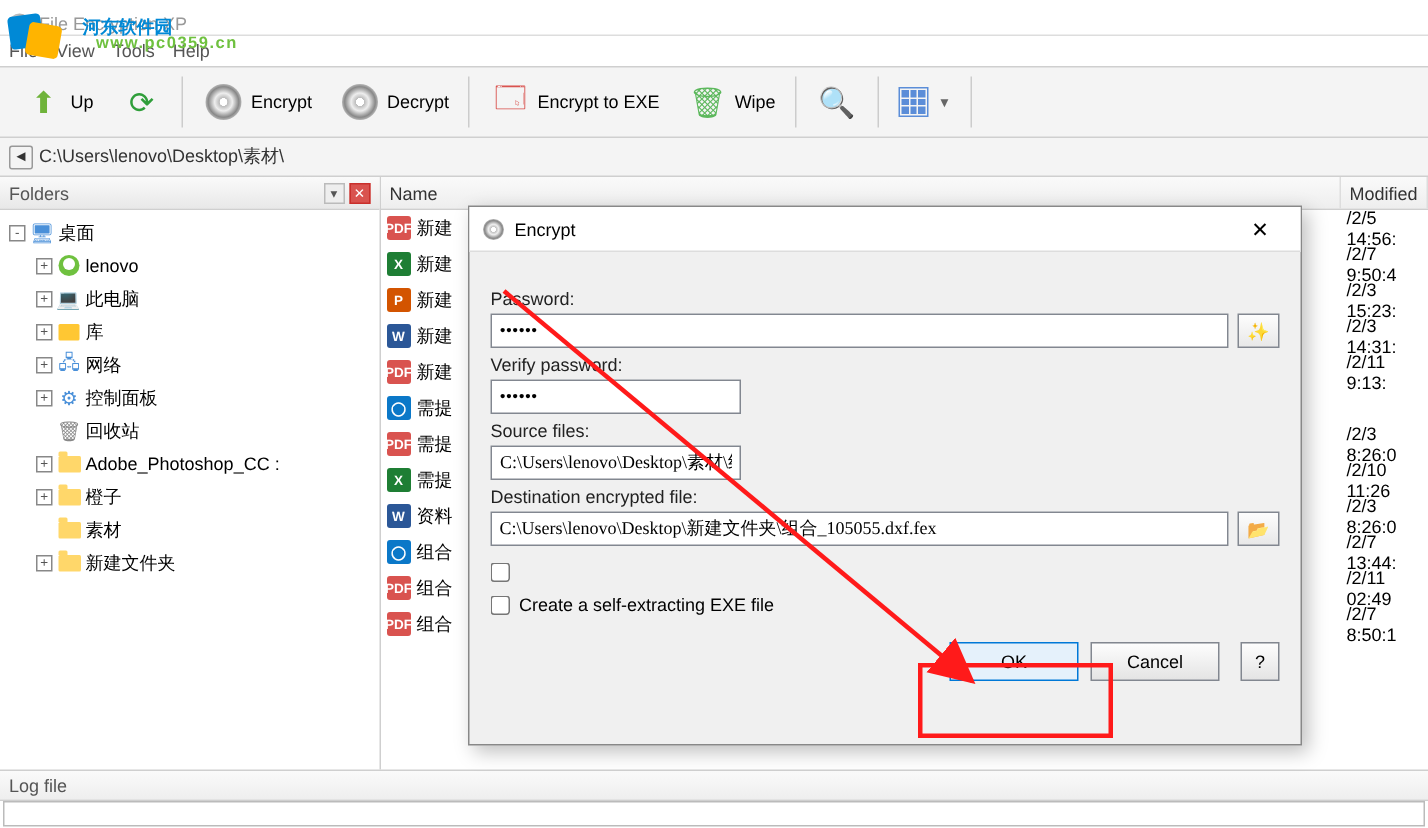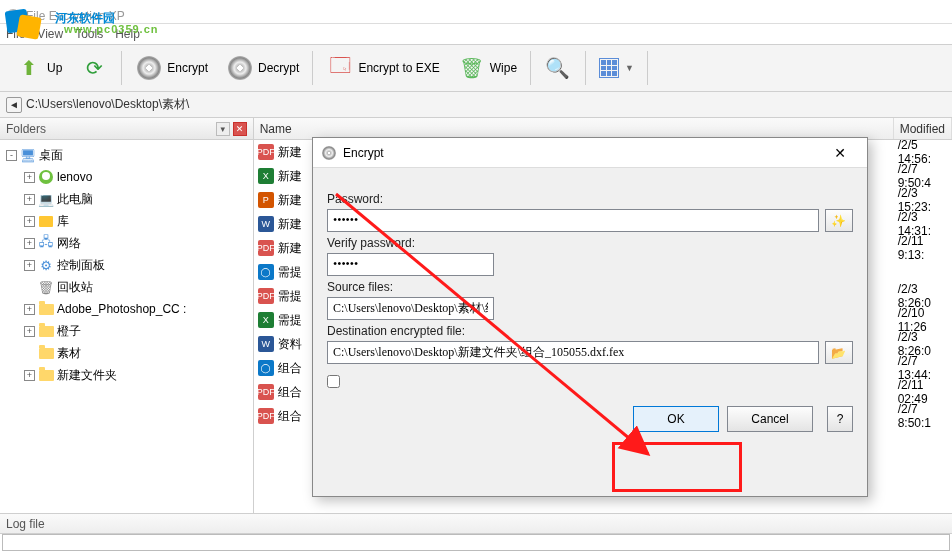--- a/index.html
+++ b/index.html
@@ -52,21 +52,21 @@
 .tn.lv2{padding-left:22px}
 .filepane{flex:1;display:flex;flex-direction:column}
 .listhdr{height:22px;background:linear-gradient(#fafafa,#eee);border-bottom:1px solid #cfcfcf;display:flex;align-items:center}
 .colh{padding:0 6px;border-right:1px solid #ddd;color:#333;height:100%;display:flex;align-items:center}
 .col-name{width:640px}
 .col-mod{flex:1}
 .filelist{flex:1;overflow:hidden}
 .frow{display:flex;align-items:center;height:24px}
 .fcell-name{width:640px;display:flex;align-items:center;gap:4px;padding-left:4px}
 .fcell-mod{flex:1;padding-left:4px}
-.fico{width:16px;height:16px;display:inline-flex;align-items:center;justify-content:center;font-size:9px;font-weight:normal;color:#fff;border-radius:2px}
+.fico{width:16px;height:16px;display:inline-flex;align-items:center;justify-content:center;font-size:9px;font-weight:bold;color:#fff;border-radius:2px}
 .pdf{background:#d9534f}
 .xlsx{background:#1e7e34}
 .pptx{background:#d35400}
 .docx{background:#2b5797}
 .other{background:#0b78c8}
 .logpane{height:26px;border-top:1px solid #cfcfcf}
 .loghdr{height:20px;background:linear-gradient(#fafafa,#eee);border-bottom:1px solid #cfcfcf;padding:0 6px;display:flex;align-items:center;color:#555}
 .logbody{height:17px;border:1px solid #bbb;margin:0 2px;background:#fff}
 
 .dialog{position:absolute;left:312px;top:137px;width:556px;height:360px;background:#f0f0f0;border:1px solid #888;box-shadow:4px 4px 12px rgba(0,0,0,.25);z-index:100}
@@ -378,20 +378,24 @@
       <div class="inrow">
         <input class="inp" value="C:\Users\lenovo\Desktop\新建文件夹\组合_105055.dxf.fex" style="">
         <span class="sbtn">
             <span style="color:#e8a33d">📂</span>
           </span>
       </div>
     </div>
     <div class="chk" style="margin-top:6px">
       <input type="checkbox" style="">
     </div>
+    <div class="chk">
+      <input type="checkbox" style="">
+      <span>Create a self-extracting EXE file</span>
+    </div>
   </div>
   <div class="dlgbtns">
     <div class="btn primary">
         <span>OK</span>
       </div>
     <div class="btn">
         <span>Cancel</span>
       </div>
     <div class="helpbtn">
         <span>?</span>

